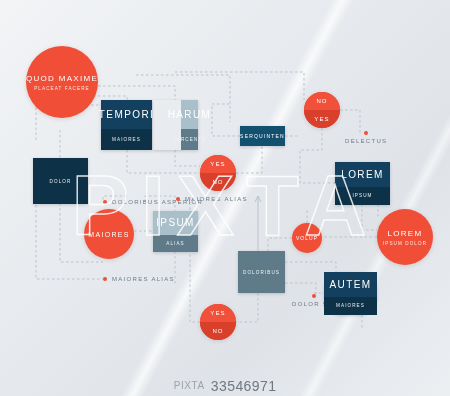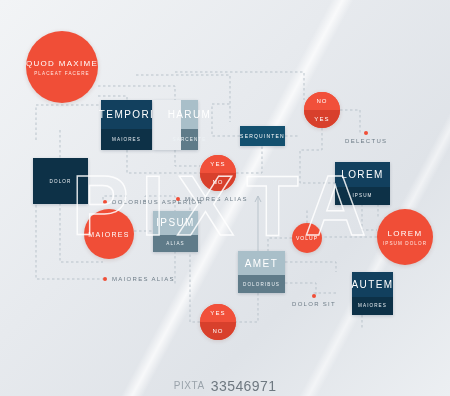--- a/index.html
+++ b/index.html
@@ -214,42 +214,39 @@
   <div class="box navy" style="left:335px;top:162px;width:55px;height:43px;">
     <div class="top">
       <span>LOREM</span>
     </div>
     <div class="bot">
       <span>IPSUM</span>
     </div>
   </div>
 
   <div class="box steel" style="left:238px;top:251px;width:47px;height:42px;">
-    <div class="top">
-      <span>AMET</span>
-    </div>
     <div class="bot">
       <span>DOLORIBUS</span>
     </div>
   </div>
 
-  <div class="box navy" style="left:352px;top:272px;width:41px;height:43px;">
+  <div class="box navy" style="left:324px;top:272px;width:53px;height:43px;border-radius:18px;">
     <div class="top">
       <span>AUTEM</span>
     </div>
     <div class="bot">
       <span>MAIORES</span>
     </div>
   </div>
 
   <div class="box flat" style="left:240px;top:126px;width:45px;height:20px;">
     <span>SERQUINTEN</span>
   </div>
 
-  <div class="circ solid" style="left:26px;top:31px;width:72px;height:72px;">
+  <div class="circ solid" style="left:26px;top:46px;width:72px;height:72px;">
     <span class="t1">QUOD MAXIME</span>
     <span class="t2">PLACEAT FACERE</span>
   </div>
 
   <div class="circ solid" style="left:84px;top:209px;width:50px;height:50px;">
     <span class="t1" style="font-size:7px;">MAIORES</span>
   </div>
 
   <div class="circ solid" style="left:377px;top:209px;width:56px;height:56px;">
     <span class="t1">LOREM</span>

